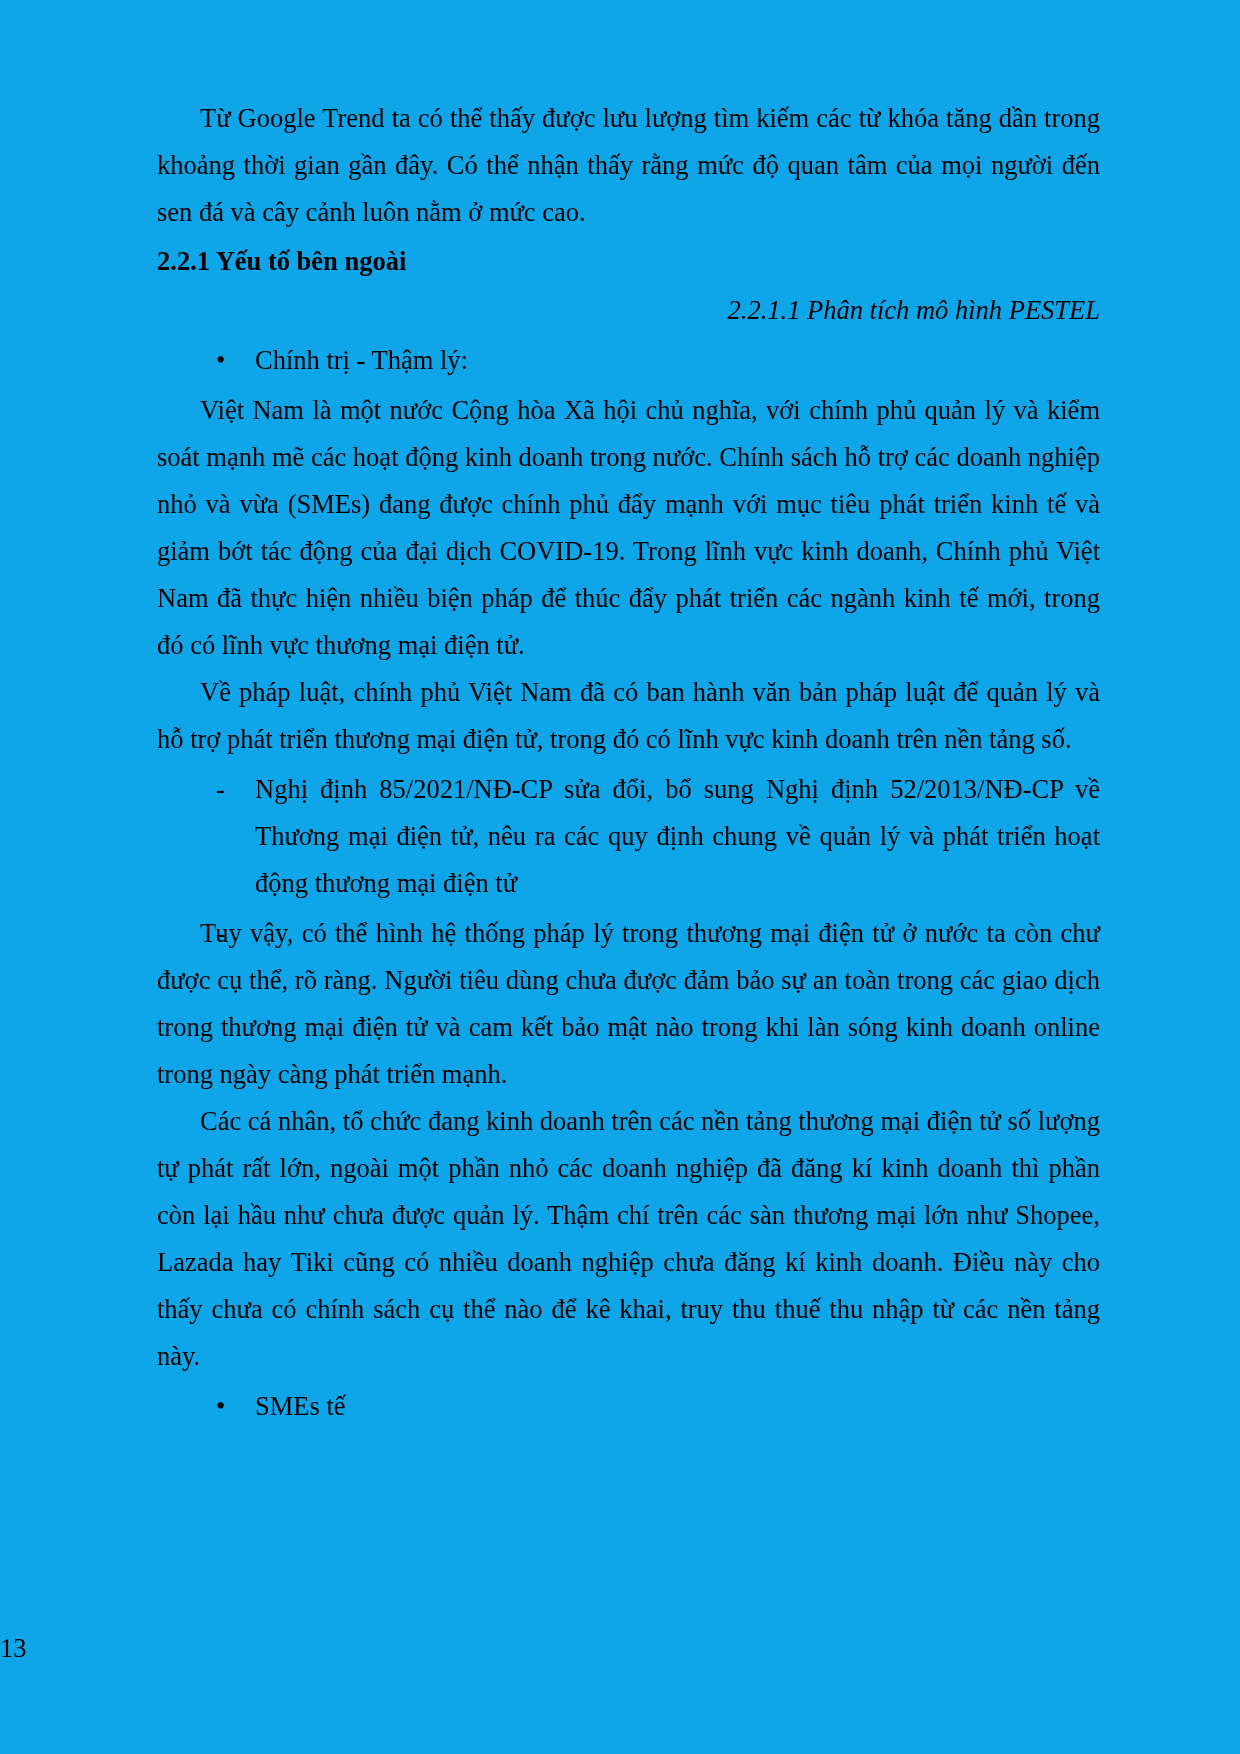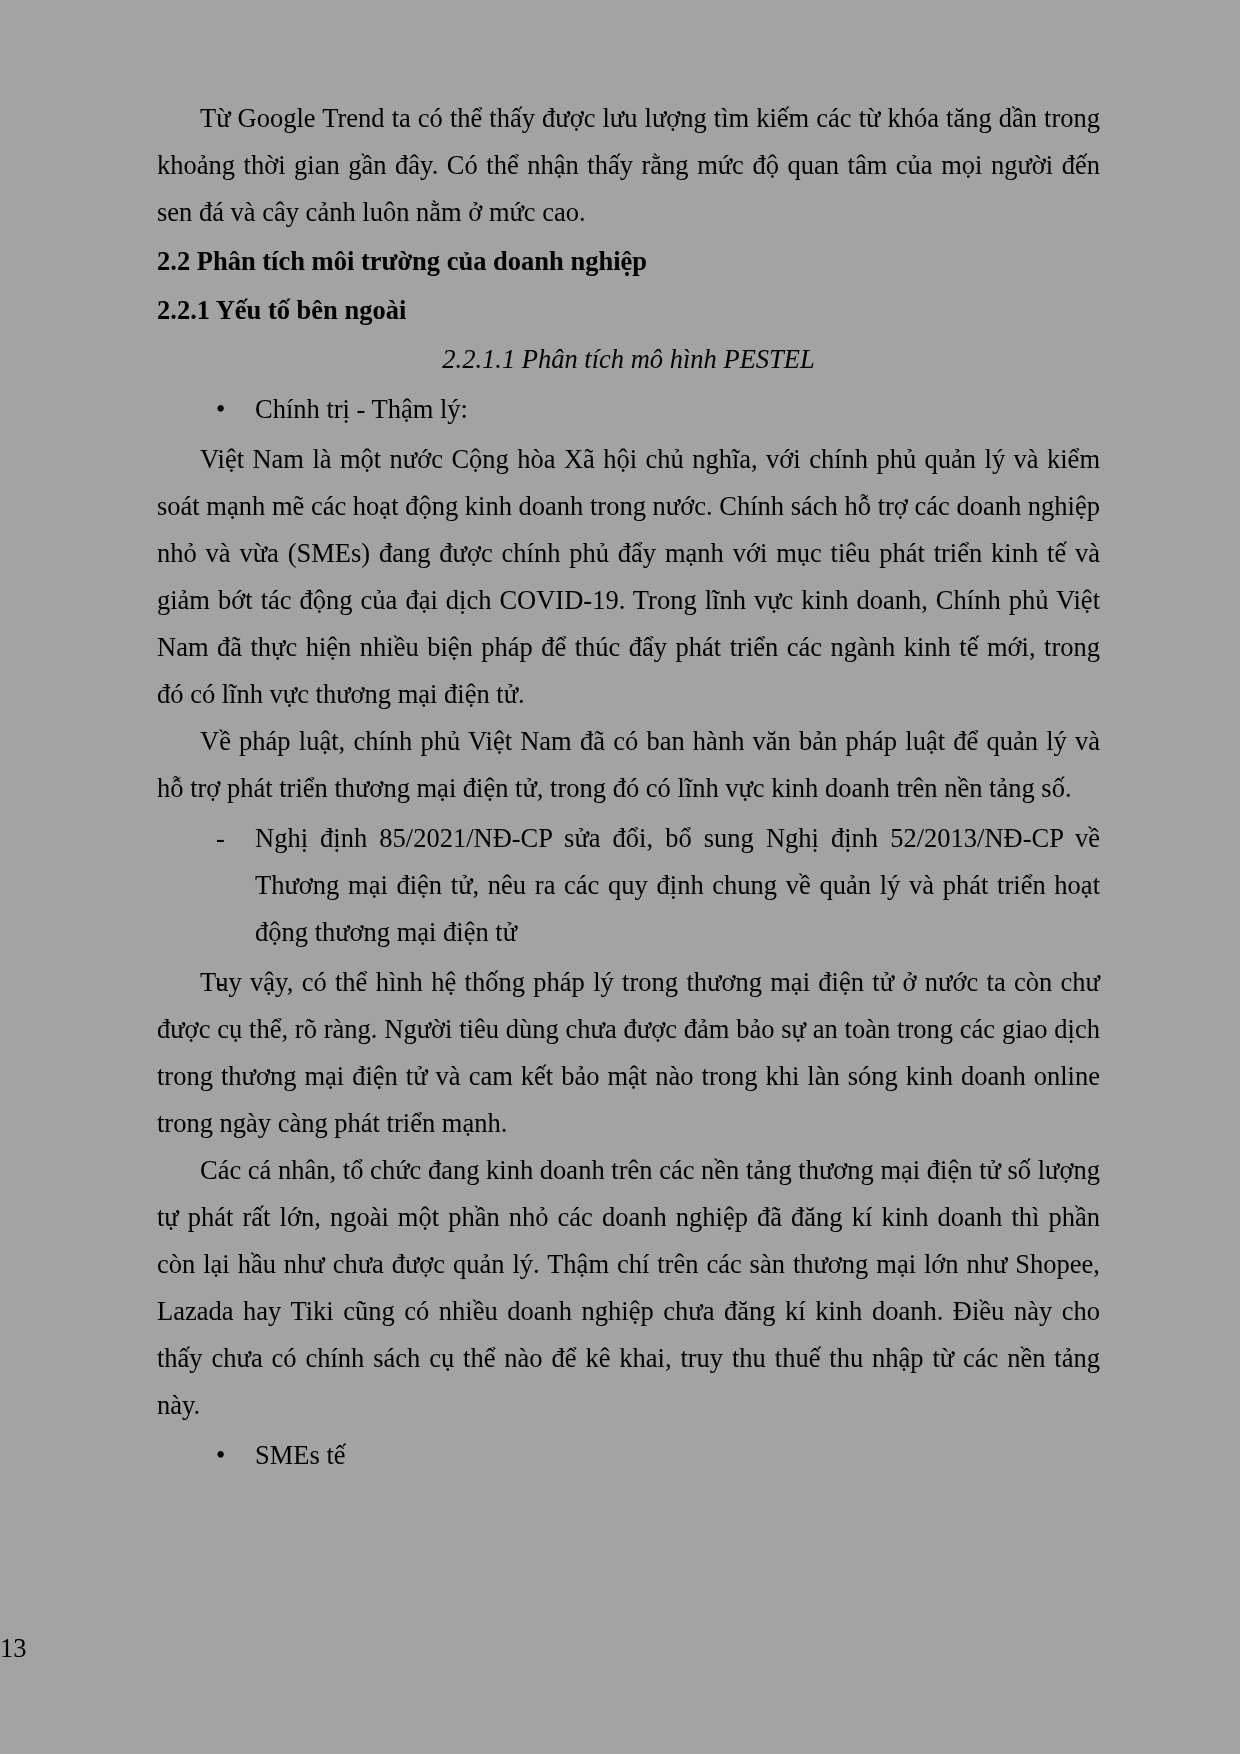--- a/index.html
+++ b/index.html
@@ -5,21 +5,21 @@
   html, body {
     margin: 0;
     padding: 0;
     background: #ffffff;
   }
   * { box-sizing: border-box; }
   .page {
     position: relative;
     width: 1240px;
     height: 1754px;
-    background: #a3a3a3;
+    background: #0ea5e9;
     color: #000000;
     font-family: "Liberation Serif", "DejaVu Serif", serif;
     font-size: 26.5px;
     line-height: 47px;
     padding: 95px 140px 60px 157px;
     overflow: hidden;
   }
   .para {
     margin: 0;
     text-align: justify;
@@ -27,21 +27,21 @@
   }
   .heading {
     margin: 2px 0;
     font-weight: 700;
     text-align: left;
   }
   .heading-italic {
     margin: 2px 0;
     font-weight: 400;
     font-style: italic;
-    text-align: center;
+    text-align: right;
   }
   .list-item {
     position: relative;
     margin: 3px 0 3px 59px;
     padding-left: 39px;
     text-align: justify;
   }
   .list-marker {
     position: absolute;
     left: 0;
@@ -56,21 +56,20 @@
     line-height: 30px;
   }
 </style>
 </head>
 <body>
 
 <div class="page">
 
   <p class="para">Từ Google Trend ta có thể thấy được lưu lượng tìm kiếm các từ khóa tăng dần trong khoảng thời gian gần đây. Có thể nhận thấy rằng mức độ quan tâm của mọi người đến sen đá và cây cảnh luôn nằm ở mức cao.</p>
 
-  <div class="heading">2.2 Phân tích môi trường của doanh nghiệp</div>
 
   <div class="heading">2.2.1 Yếu tố bên ngoài</div>
 
   <div class="heading-italic">2.2.1.1 Phân tích mô hình PESTEL</div>
 
   <div class="list-item">
     <span class="list-marker">•</span>
     <span>Chính trị - Thậm lý:</span>
   </div>
 

